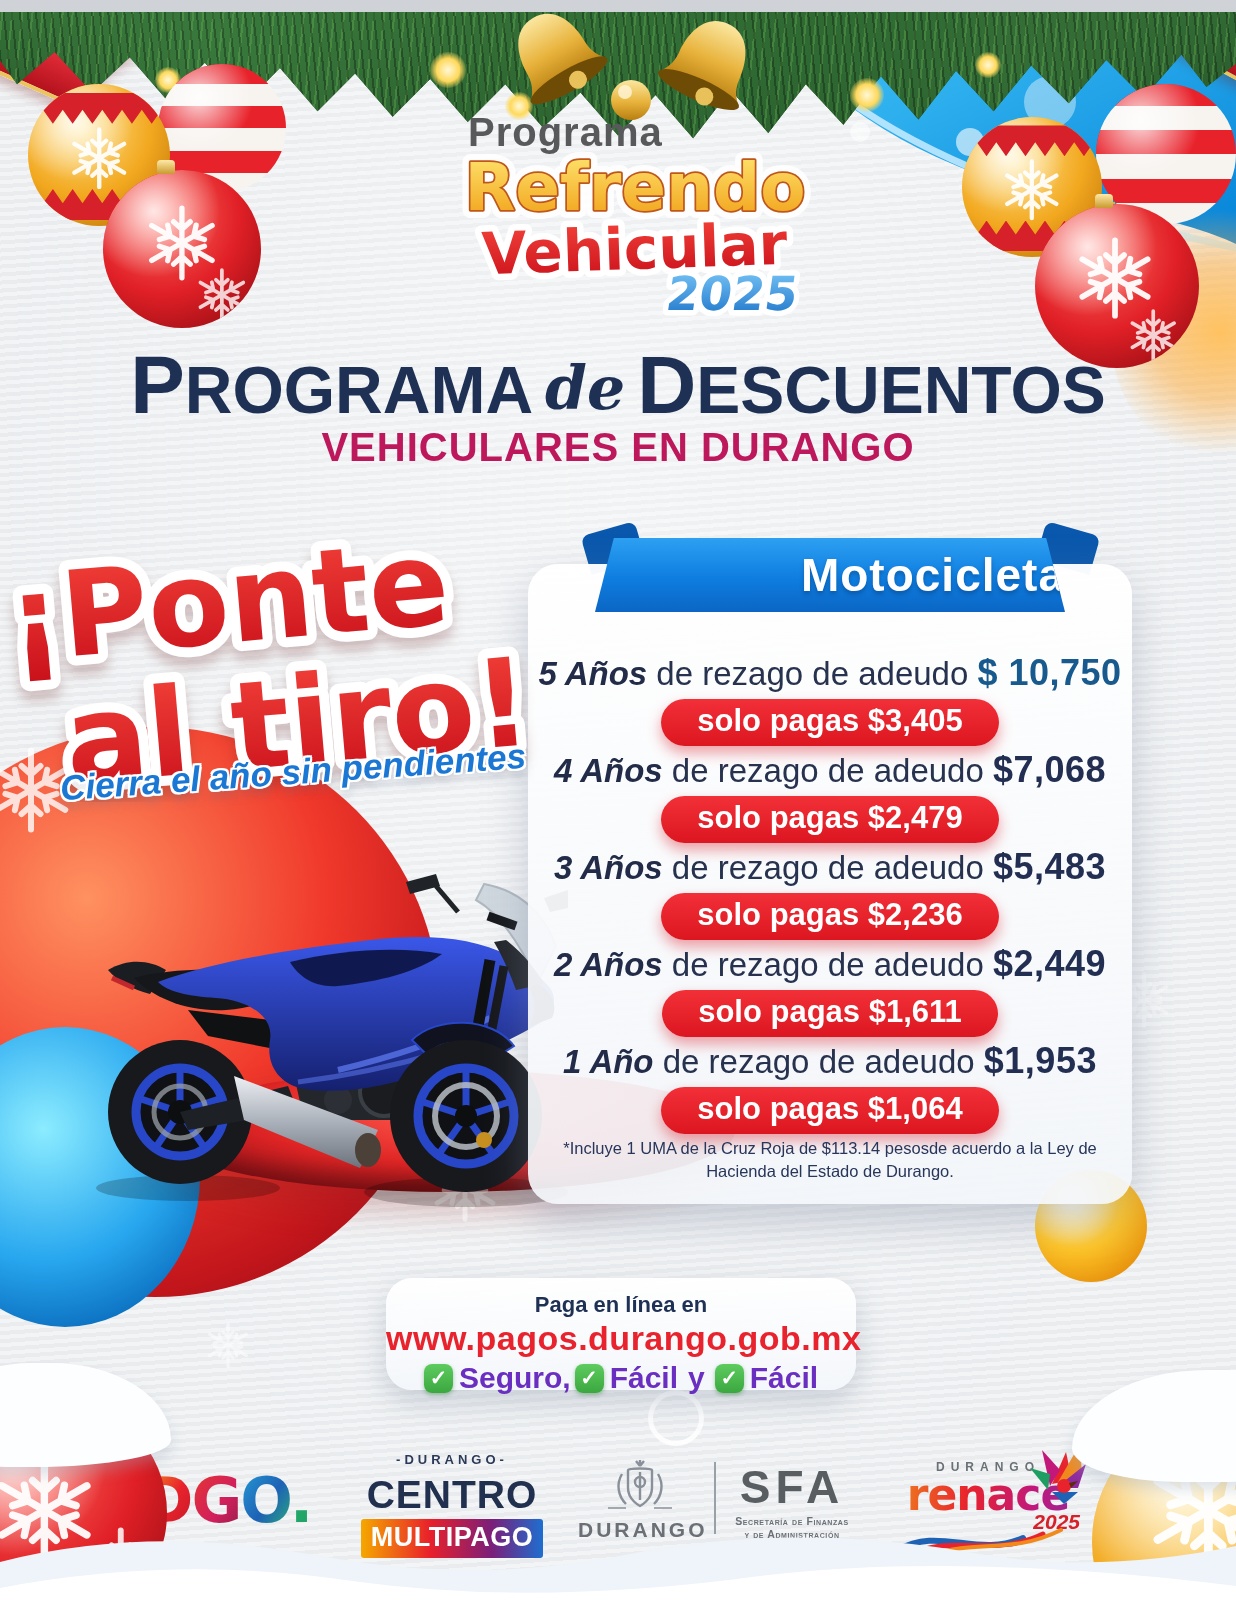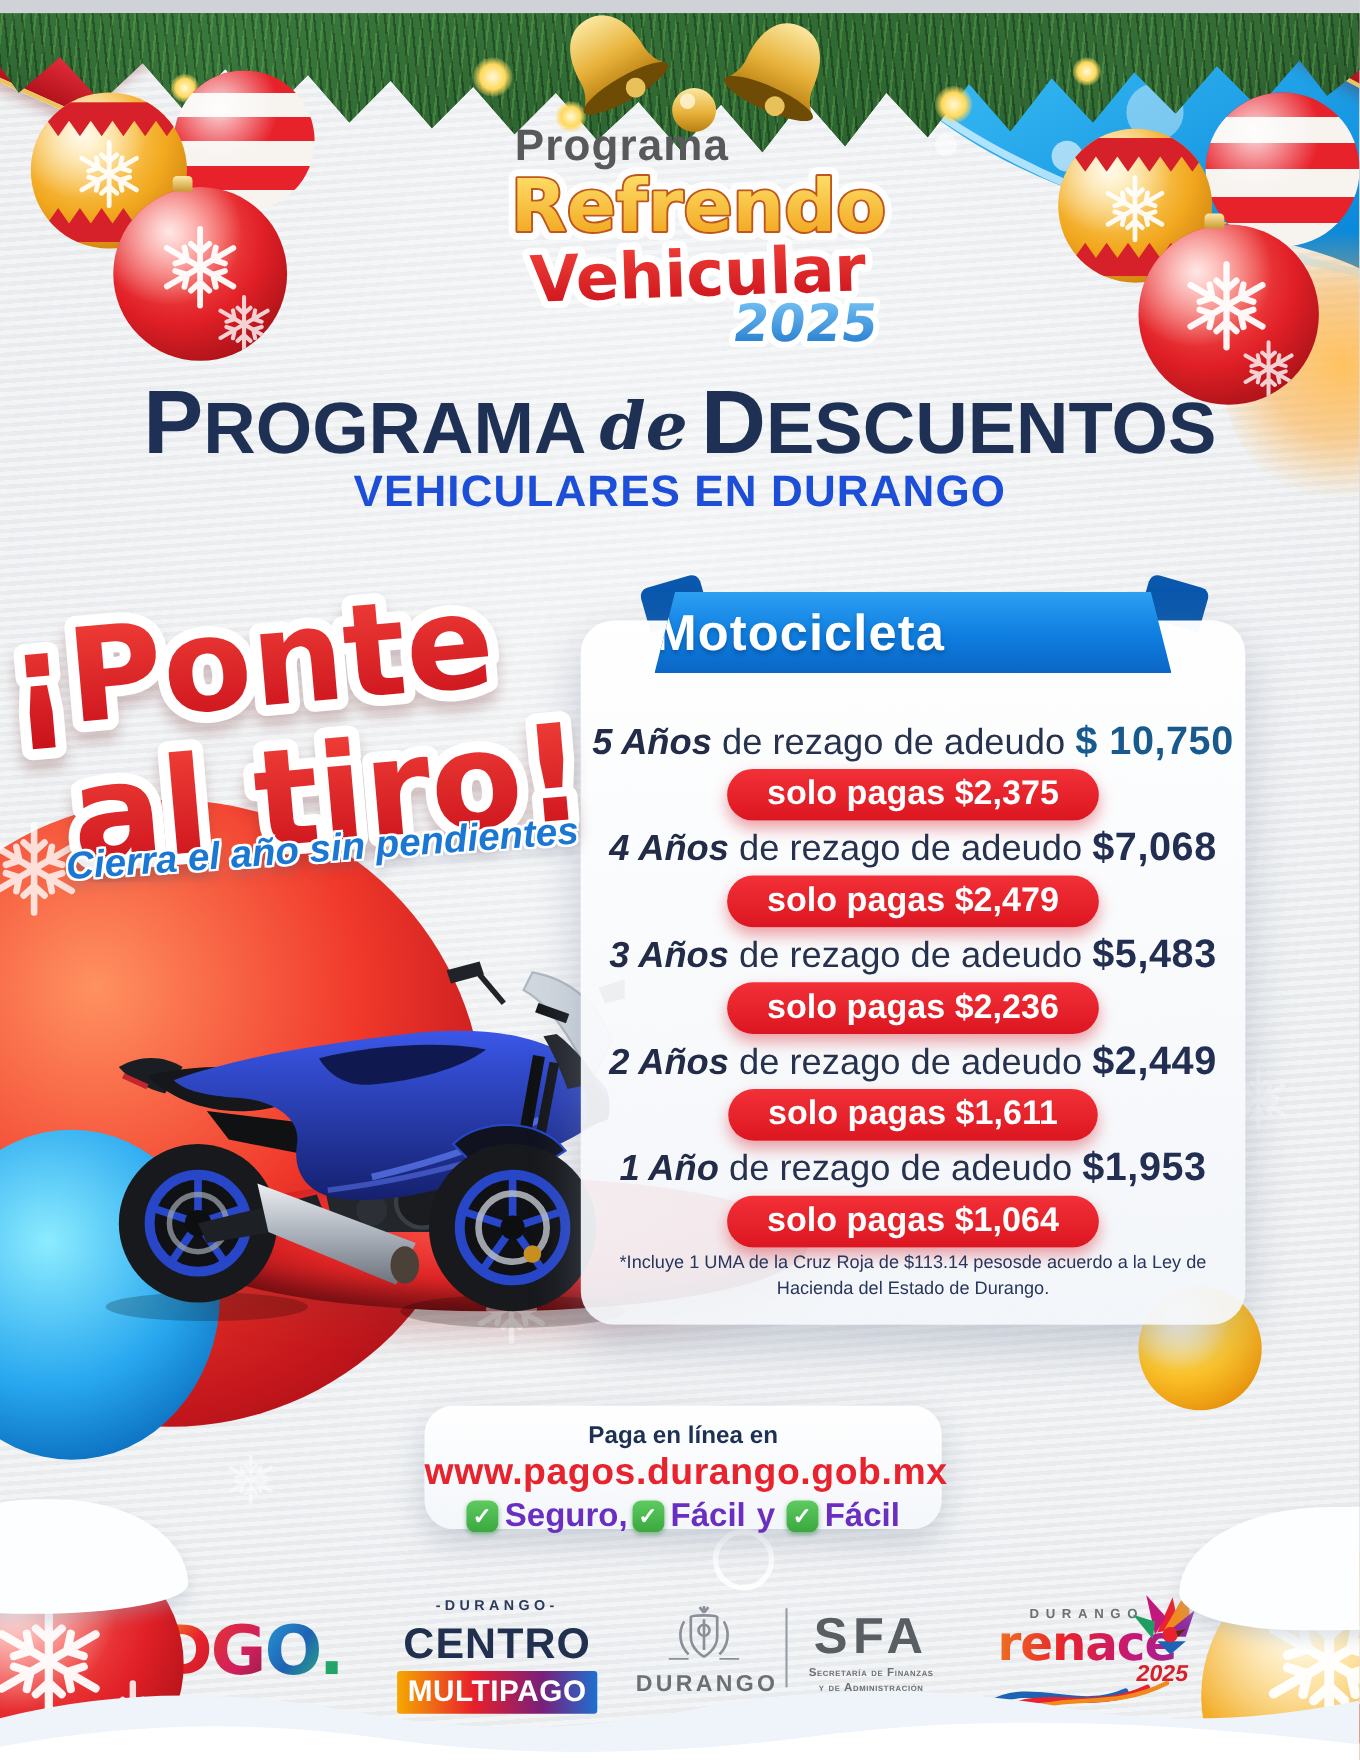--- a/index.html
+++ b/index.html
@@ -55,21 +55,21 @@
   .logo-svg{z-index:6;}
   .programa{z-index:6;font-weight:700;font-size:40px;color:#58595b;letter-spacing:1px;}
 
   
   .main-title{z-index:6;left:0;top:332px;width:1236px;text-align:center;color:#1e3155;
     font-weight:700;font-size:66px;letter-spacing:0;line-height:1;}
   .main-title .tw{display:inline-block;}
   .main-title .tw::first-letter{font-size:1.24em;}
   .main-title .script{display:inline-block;font-family:"DejaVu Serif",serif;font-style:italic;
     font-weight:700;font-size:60px;margin:0 12px;transform:translateY(-4px);}
-  .subtitle{z-index:6;left:0;top:413px;width:1236px;text-align:center;color:#1d4ed8;
+  .subtitle{z-index:6;left:0;top:413px;width:1236px;text-align:center;color:#be185d;
     font-weight:800;font-size:40px;letter-spacing:1px;}
 
   
   .hero-svg{z-index:6;}
   .tagline{z-index:6;left:48px;top:740px;width:490px;text-align:center;transform:rotate(-4deg);
     font-weight:800;font-style:italic;font-size:35px;color:#1b77d4;
     text-shadow:2px 0 0 #fff,-2px 0 0 #fff,0 2px 0 #fff,0 -2px 0 #fff,2px 2px 0 #fff,-2px -2px 0 #fff,2px -2px 0 #fff,-2px 2px 0 #fff,0 8px 10px rgba(90,110,140,.35);}
 
   
   .red-circle{z-index:1;left:-130px;top:715px;width:570px;height:570px;border-radius:50%;
@@ -81,21 +81,21 @@
     box-shadow:inset 0 -14px 22px rgba(0,0,0,.35),0 18px 34px rgba(150,40,40,.3);}
   .moto{z-index:3;}
 
   
   .card{z-index:5;left:528px;top:552px;width:604px;height:640px;border-radius:30px;
     background:linear-gradient(180deg,rgba(255,255,255,.97),rgba(243,246,250,.93));
     box-shadow:0 18px 44px rgba(125,138,160,.38);}
   .ribbon{position:absolute;left:50%;top:-26px;transform:translateX(-50%);width:470px;height:74px;
     background:linear-gradient(180deg,#2da0f2,#0e7de0 55%,#0b66c4);
     clip-path:polygon(4% 0,96% 0,100% 100%,0 100%);
-    display:flex;align-items:center;justify-content:flex-start;}
+    display:flex;align-items:center;justify-content:flex-end;}
   .ribbon-flap{position:absolute;top:-38px;width:56px;height:40px;background:#0a58ad;border-radius:8px 8px 0 0;z-index:-1;}
   .ribbon-flap.l{left:585px;transform:rotate(-16deg);}
   .ribbon-flap.r{left:1040px;transform:rotate(16deg);}
   .ribbon-text{color:#fff;font-weight:800;font-size:46px;letter-spacing:1px;
     text-shadow:0 3px 4px rgba(0,40,90,.35);}
   .rows{position:absolute;left:0;top:88px;width:100%;}
   .price-row{height:97px;text-align:center;}
   .row-label{font-size:33px;color:#27324e;white-space:nowrap;}
   .row-label .yrs{font-weight:800;font-style:italic;color:#222c49;}
   .row-label .amt{font-weight:800;font-size:36px;color:#232f52;letter-spacing:.5px;}
@@ -414,21 +414,21 @@
     <line x1="450" y1="96" x2="478" y2="106" stroke="#16181c" stroke-width="9"></line>
   </svg>
 
   <div class="abs card">
     <div class="ribbon">
       <span class="ribbon-text">Motocicleta</span>
     </div>
     <div class="rows">
       <div class="price-row">
         <div class="row-label"><span class="yrs">5 Años</span><span class="mid"> de rezago de adeudo </span><span class="amt amt-hi">$ 10,750</span></div>
-        <span class="pill">solo pagas $2,375</span>
+        <span class="pill">solo pagas $3,405</span>
       </div>
       <div class="price-row">
         <div class="row-label"><span class="yrs">4 Años</span><span class="mid"> de rezago de adeudo </span><span class="amt">$7,068</span></div>
         <span class="pill">solo pagas $2,479</span>
       </div>
       <div class="price-row">
         <div class="row-label"><span class="yrs">3 Años</span><span class="mid"> de rezago de adeudo </span><span class="amt">$5,483</span></div>
         <span class="pill">solo pagas $2,236</span>
       </div>
       <div class="price-row">

